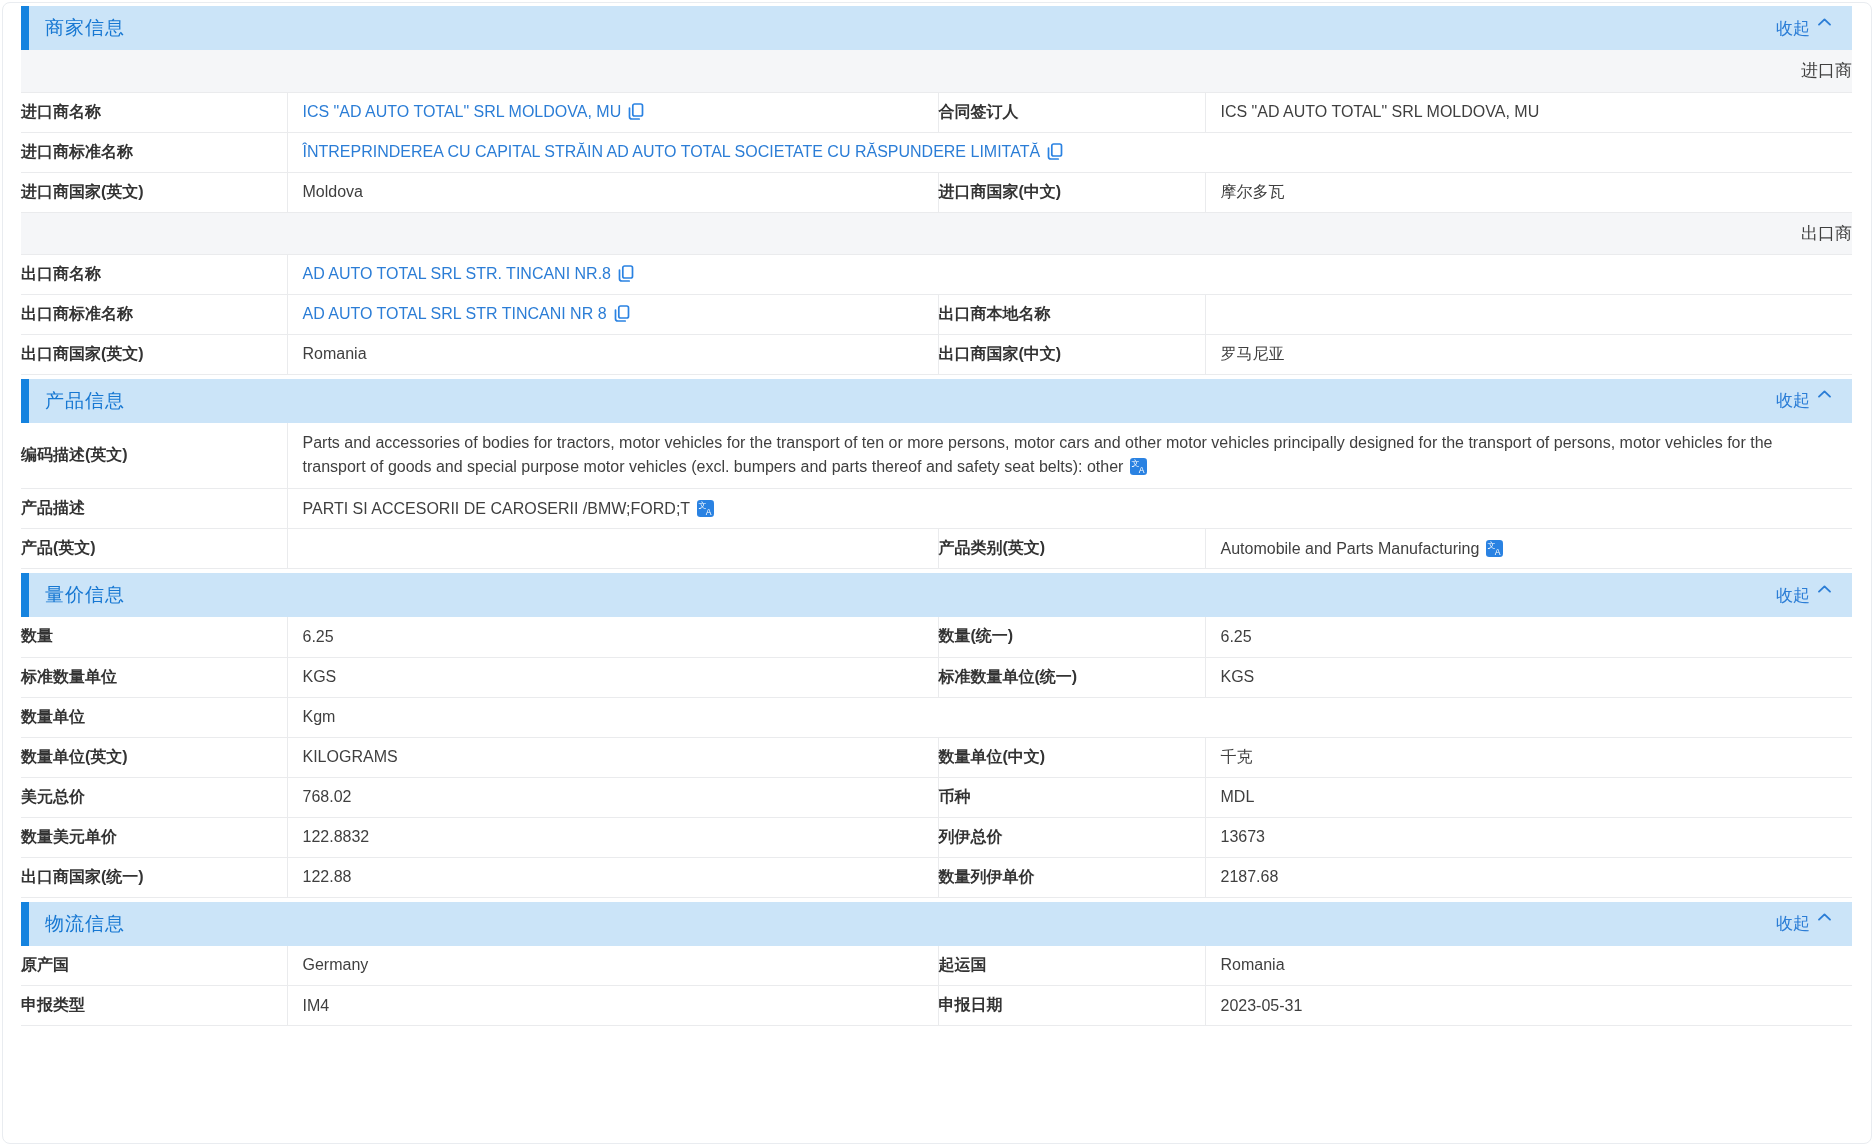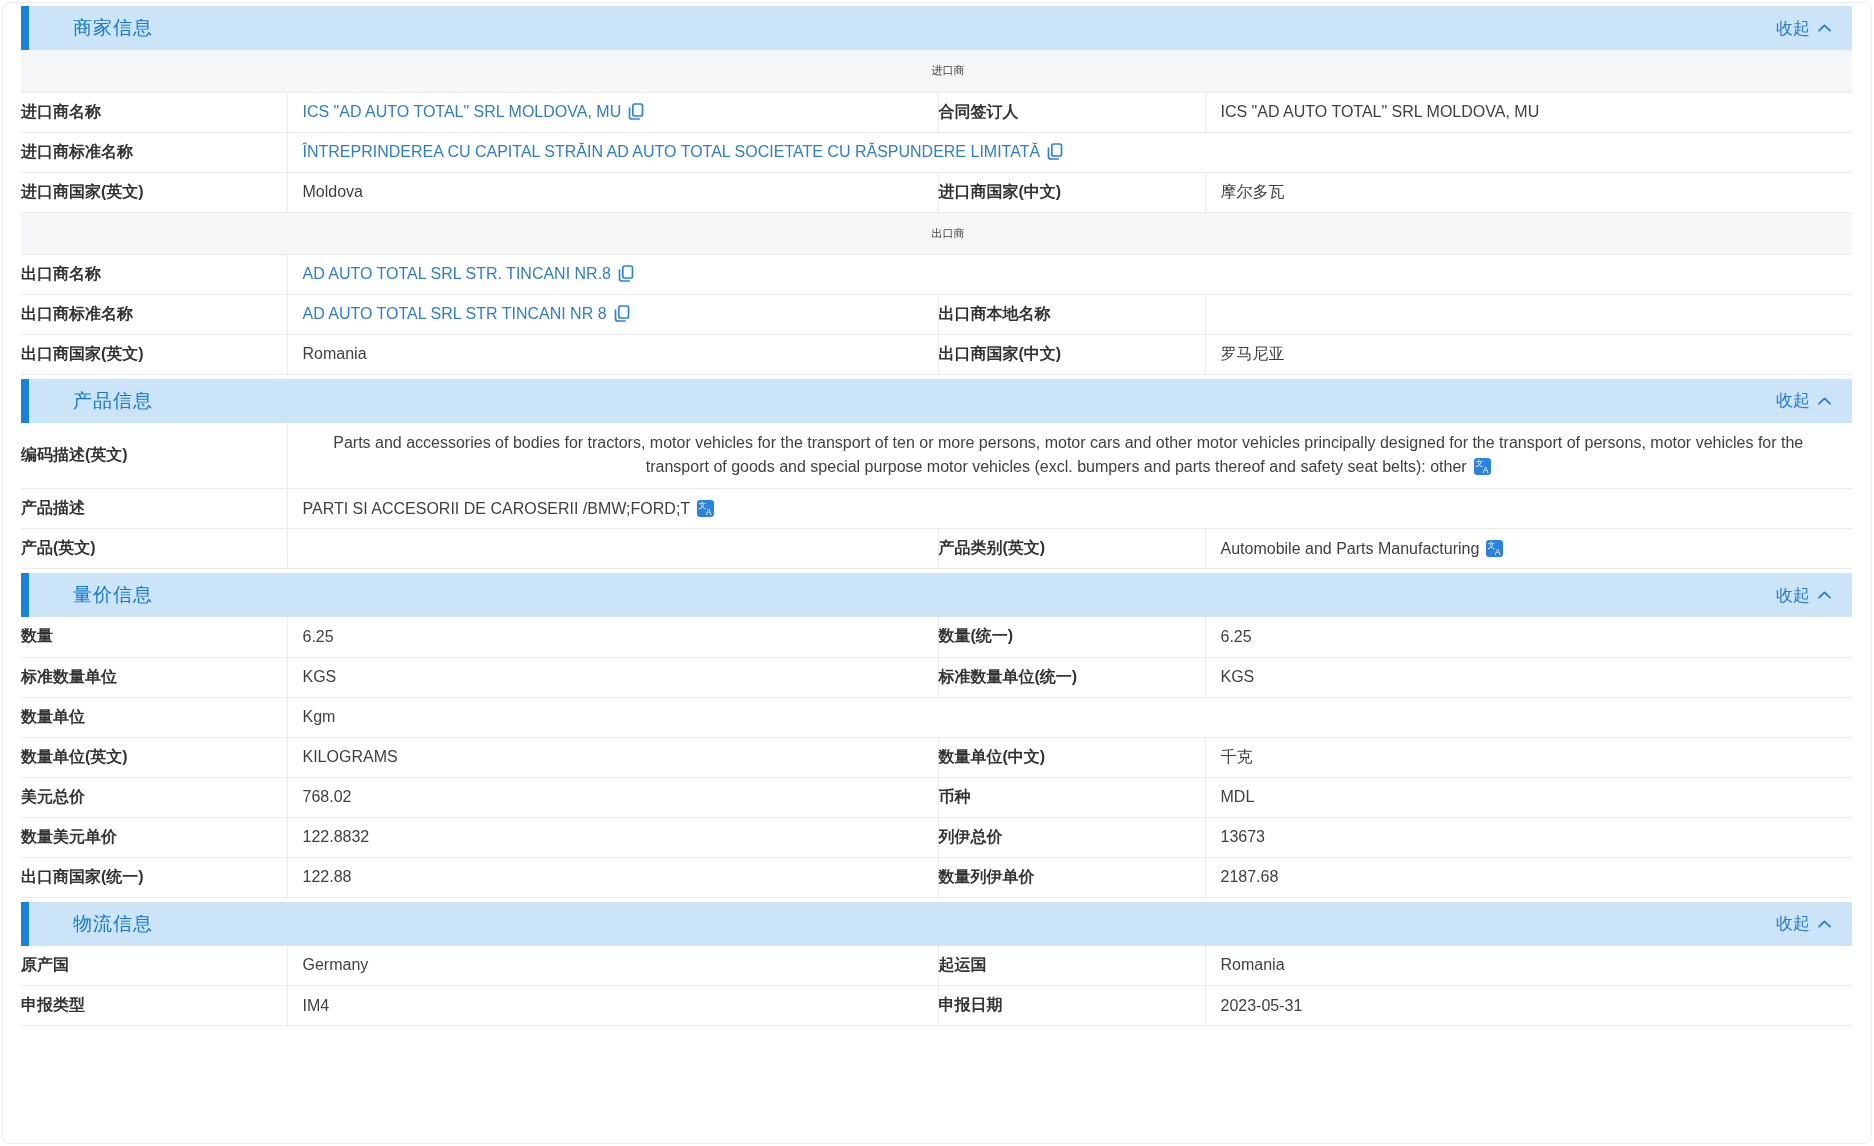--- a/index.html
+++ b/index.html
@@ -16,33 +16,33 @@
   *{box-sizing:border-box;}
   html,body{margin:0;padding:0;}
   body{
     width:1874px;height:1146px;background:#ffffff;overflow:hidden;position:relative;
     font-family:"Liberation Sans","DejaVu Sans",sans-serif;color:var(--value-text);
   }
   .frame{position:absolute;left:2px;top:2px;right:2px;bottom:2px;border:1px solid #e9ecf0;border-radius:8px;pointer-events:none;}
   .content{position:relative;margin:6px 22px 0 21px;}
   section.sec{margin-top:4px;}
   section.sec:first-child{margin-top:0;}
-  .sec-header{height:44px;background:var(--section-header-bg);display:flex;align-items:center;gap:28px;}
+  .sec-header{height:44px;background:var(--section-header-bg);display:flex;align-items:center;}
   .accent{width:8px;align-self:stretch;background:var(--accent-bar);flex:0 0 8px;}
   .sec-title{margin-left:16px;font-size:19px;color:var(--section-title);letter-spacing:1px;}
-  .collapse{margin-left:auto;margin-right:20px;display:flex;align-items:center;gap:7px;font-size:17px;color:var(--link);cursor:pointer;}
+  .collapse{margin-left:auto;margin-right:20px;display:flex;align-items:flex-start;gap:7px;font-size:17px;color:var(--link);cursor:pointer;}
   .chev{display:flex;align-items:center;color:var(--link);}
   table.info-table{width:100%;border-collapse:collapse;table-layout:fixed;background:#fff;}
   col.c1{width:266px;} col.c2{width:651px;} col.c3{width:267px;}
   td{border-bottom:1px solid var(--border);height:40px;padding:0;font-size:16px;vertical-align:middle;}
   td.lbl{text-align:left;font-weight:bold;color:var(--label-text);padding-right:14px;border-right:1px solid var(--border);white-space:nowrap;}
   td.val{padding-left:15px;padding-right:18px;color:var(--value-text);}
   td.val.mid{border-right:1px solid var(--border);}
-  tr.sub td{background:var(--subheader-bg);text-align:center;padding-left:23px;font-size:11px;color:#3f3f3f;height:42px;}
-  tr.tall td.val{padding-top:8px;padding-bottom:8px;line-height:1.55;text-align:center;}
+  tr.sub td{background:var(--subheader-bg);text-align:right;padding-left:23px;font-size:17px;color:#3f3f3f;height:42px;}
+  tr.tall td.val{padding-top:8px;padding-bottom:8px;line-height:1.55;}
   a.link{color:var(--link);text-decoration:none;cursor:pointer;}
   .icon{display:inline-block;vertical-align:-3px;margin-left:7px;color:var(--icon-blue);cursor:pointer;line-height:0;}
   .vtext{white-space:pre-wrap;}
 </style>
 </head>
 <body>
 
 <div class="frame"></div>
 <div class="content">
   <div id="sections-root">

